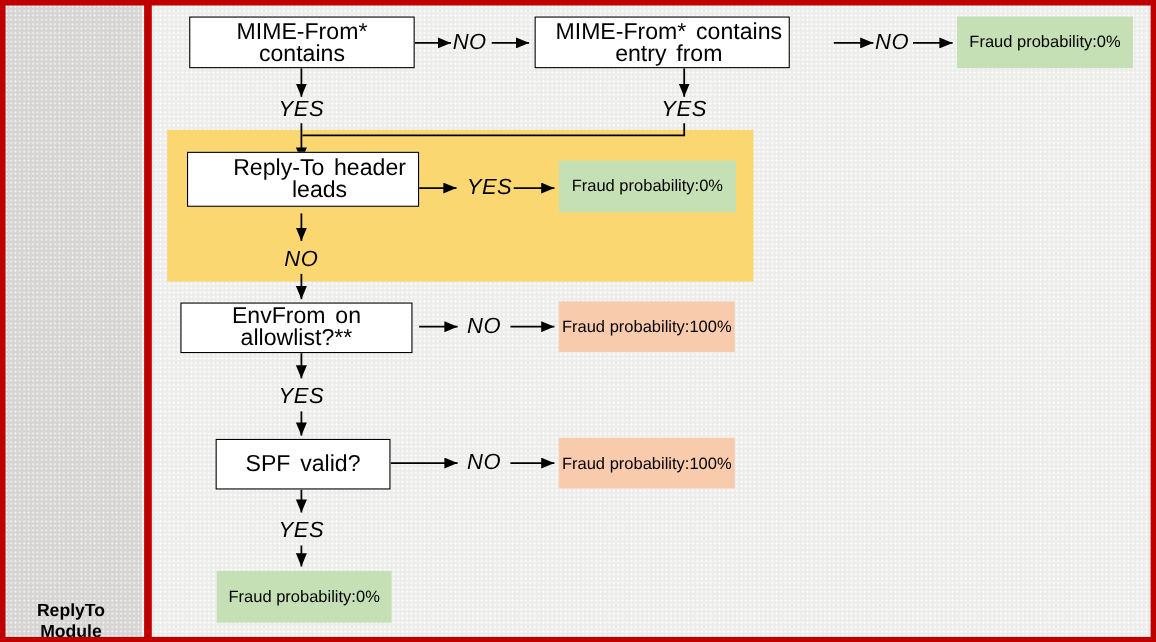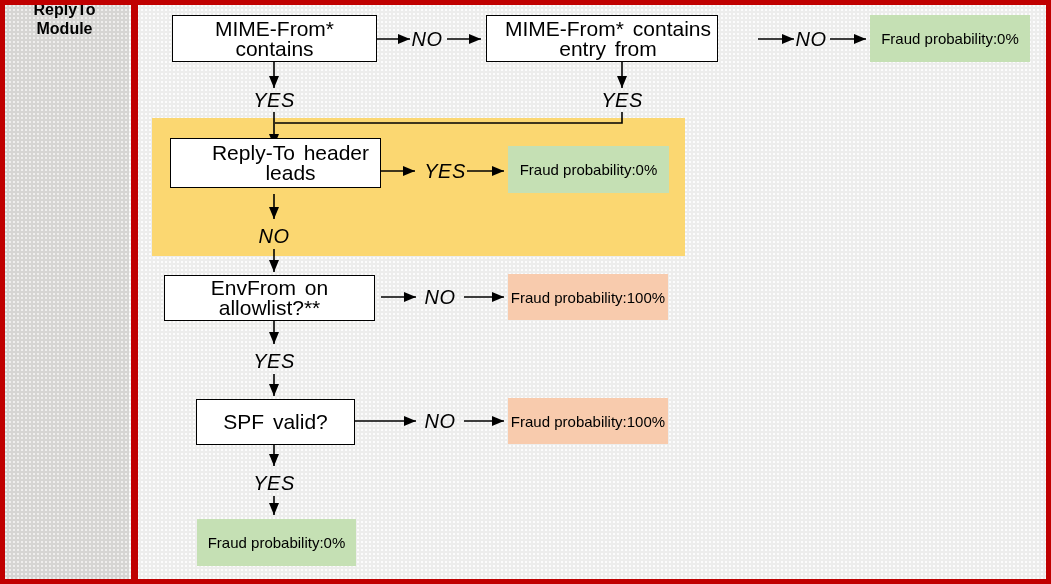--- a/index.html
+++ b/index.html
@@ -26,21 +26,21 @@
     position:absolute;inset:0;
     border:5px solid var(--red);
     pointer-events:none;
     z-index:40;
   }
   .sidebar{
     position:absolute;left:0;top:0;bottom:0;width:129px;
     background-color:#d6d5d3;
     background-image:radial-gradient(circle, rgba(255,255,255,.6) .8px, transparent 1.1px);
     background-size:4px 4px;
-    display:flex;align-items:flex-start;justify-content:center;
+    display:flex;align-items:flex-end;justify-content:center;
     z-index:5;
   }
   .sidebar-title{
     width:88px;
     text-align:center;
     font-size:16px;font-weight:bold;color:#000;
     line-height:19px;
   }
   .divider{
     position:absolute;left:131px;top:0;bottom:0;width:7px;

